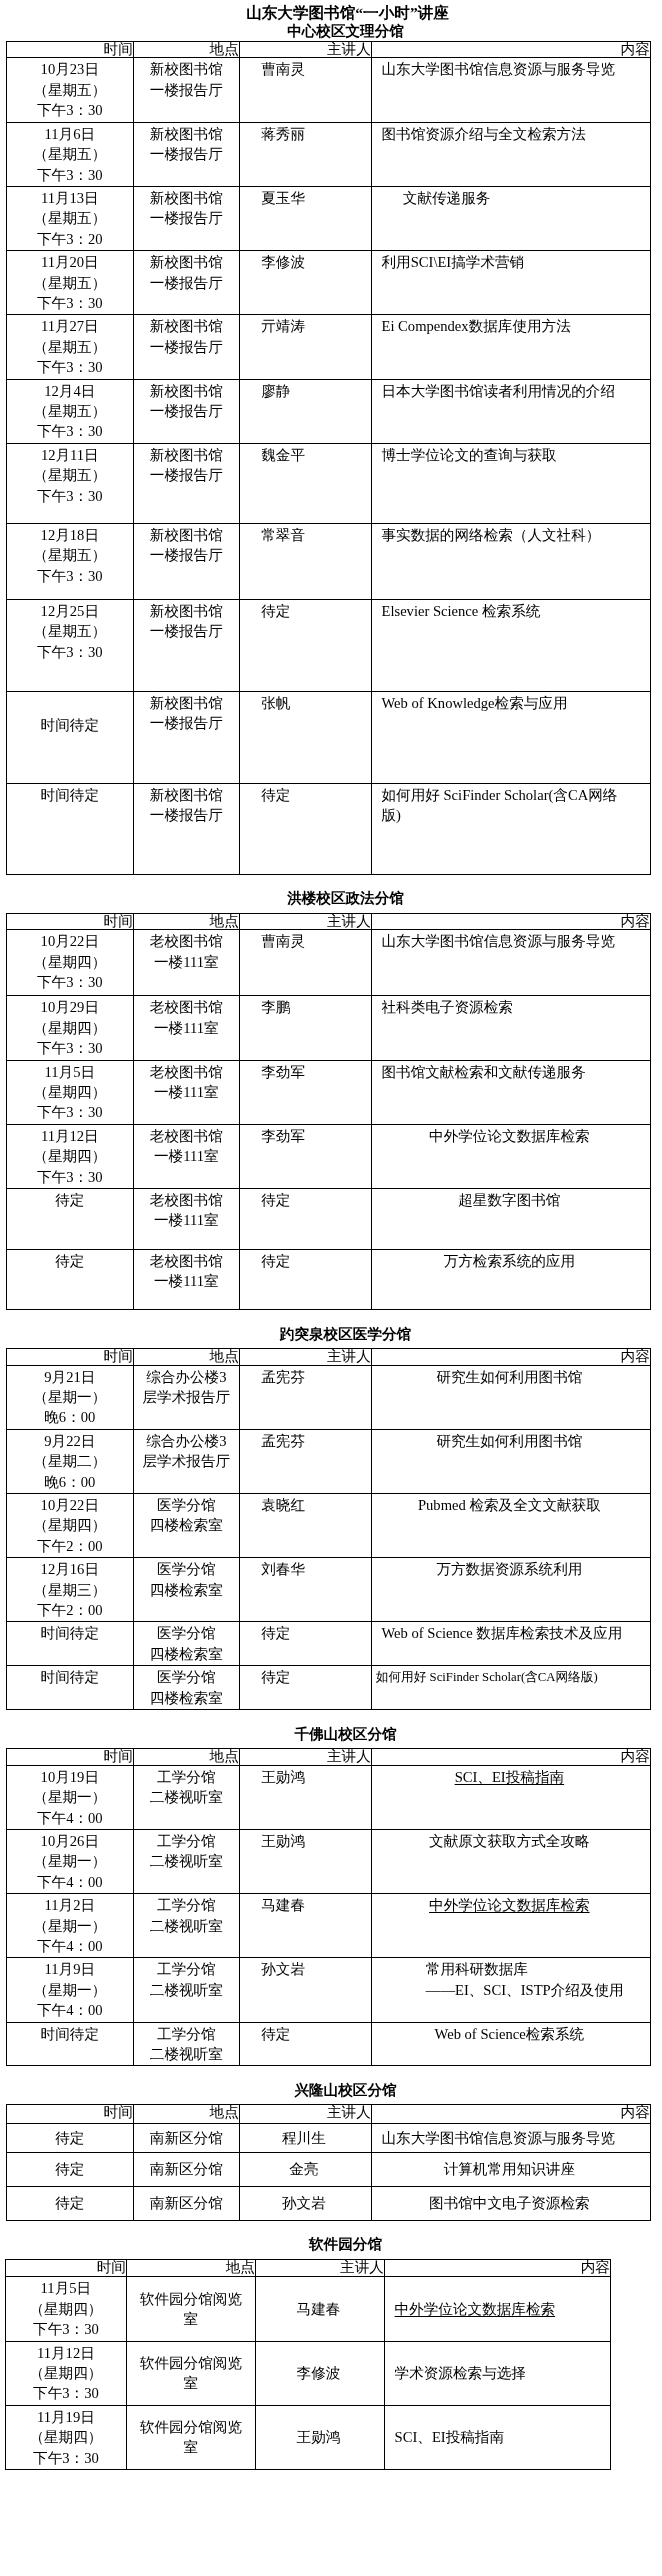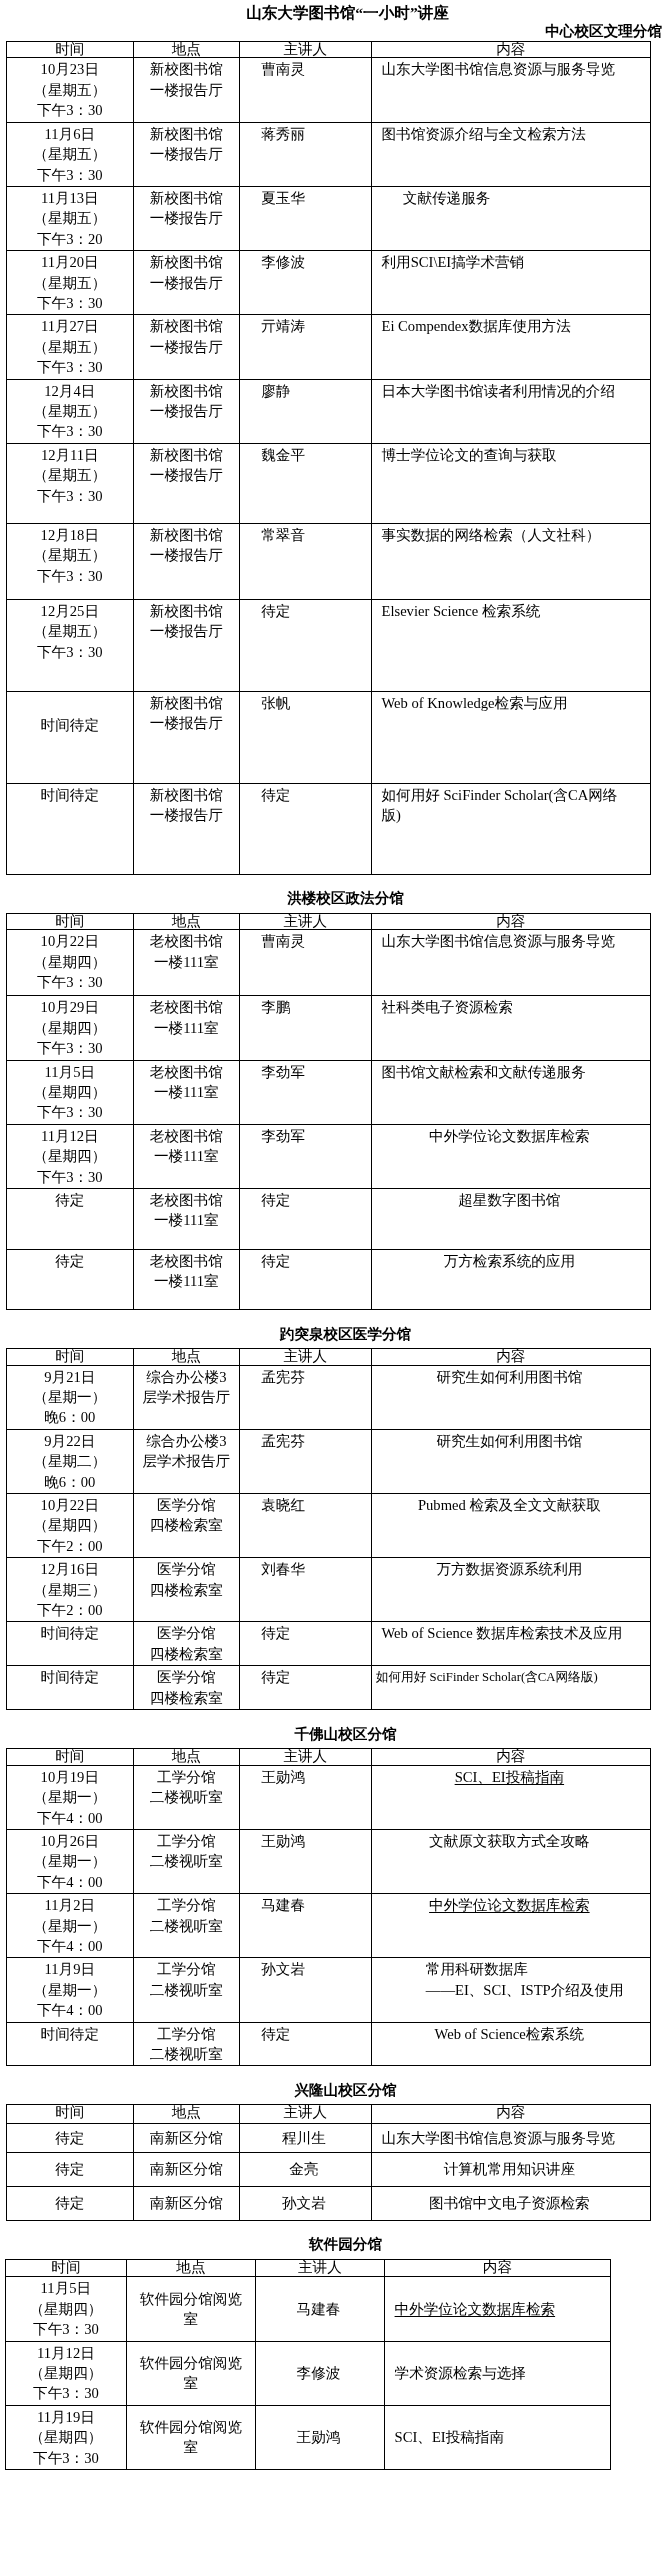--- a/index.html
+++ b/index.html
@@ -3,26 +3,26 @@
 <meta charset="utf-8">
 <style>
   html,body { margin:0; padding:0; background:#fff; }
   body {
     width:662px;
     color:#000;
     font-family:"Liberation Serif","DejaVu Serif",serif;
     font-size:14.6px;
   }
   .title1 { text-align:center; font-weight:bold; font-size:15.6px; line-height:18.5px; margin-top:3.9px; padding-left:33px; }
-  .title2 { text-align:right; font-weight:bold; font-size:14.6px; line-height:18.5px; padding-left:29px; }
+  .title2 { text-align:center; font-weight:bold; font-size:14.6px; line-height:18.5px; padding-left:29px; }
   .sec-heading { text-align:center; font-weight:bold; font-size:14.6px; line-height:16.6px; margin:15.6px 0 5.8px 0; padding-left:29px; }
   table { border-collapse:collapse; table-layout:fixed; margin-left:5.8px; border:1.9px solid #000; }
   table.t6 { margin-left:4.9px; }
   th,td { border:1px solid #000; vertical-align:top; padding:1px 2.9px; line-height:20.4px; overflow:hidden; }
-  th { font-weight:normal; text-align:center; line-height:15.6px; padding:0; }
+  th { font-weight:normal; text-align:right; line-height:15.6px; padding:0; }
   td.time  { text-align:center; white-space:pre-line; }
   td.place { text-align:center; white-space:pre-line; }
   td.speaker { padding-left:21.4px; }
   td.content { padding-left:9.7px; white-space:pre-line;margin-left:36px; }
   td.content.c { text-align:center; padding-left:0; }
   td.content.d { padding-left:54px; }
   td.content.indent { padding-left:31px; }
   .u { text-decoration:underline; text-underline-offset:1.9px; }
   .small { font-size:12.7px; }
   table.vmid td { vertical-align:middle; }

